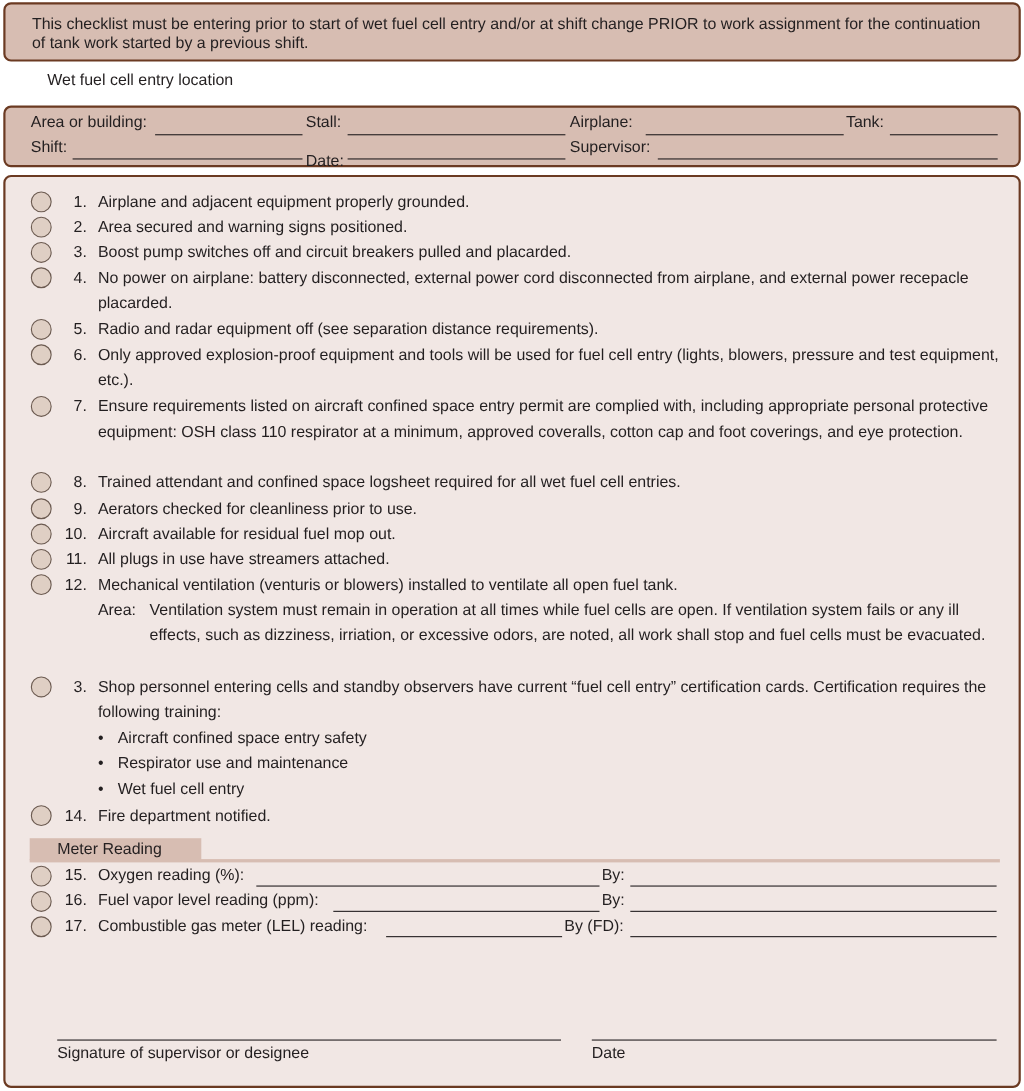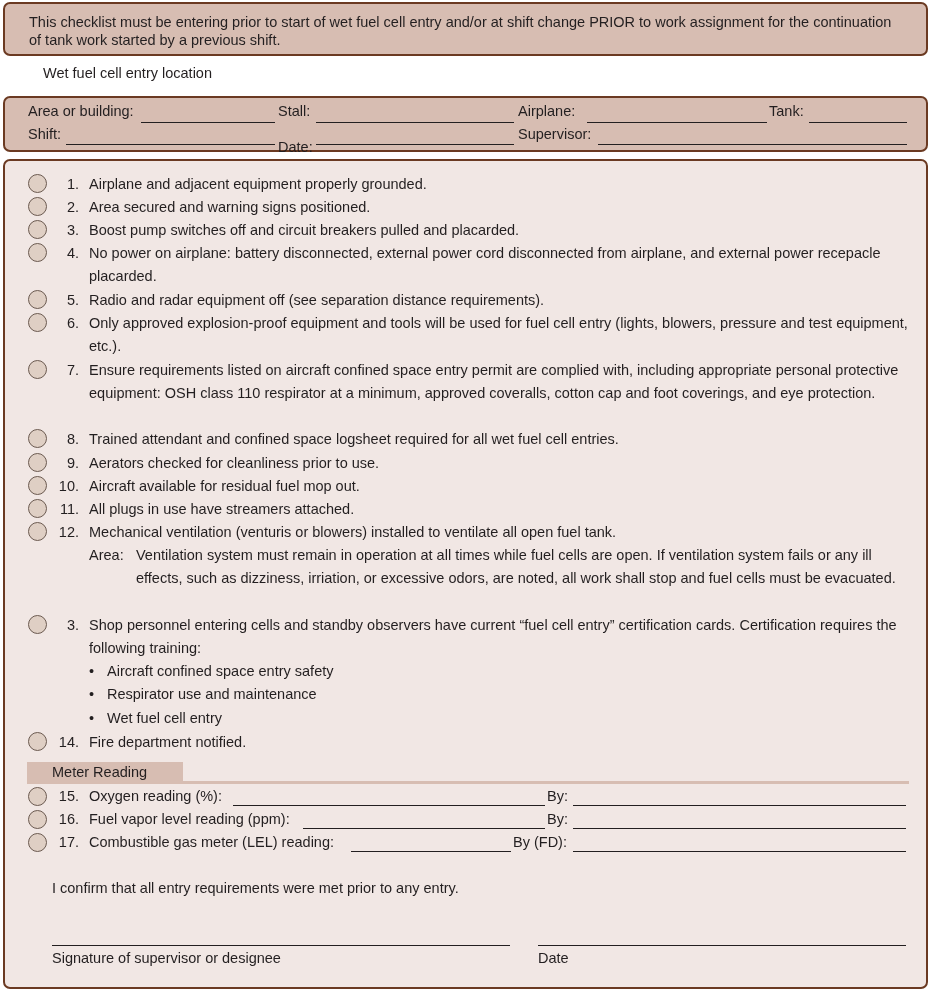--- a/index.html
+++ b/index.html
@@ -156,19 +156,18 @@
   </div>
   <div class="item" style="top:670px">
     <div class="circle" style="left:23px;top:2px"></div>
     <span class="num">17.</span>
     <span class="fl" style="left:84px">Combustible gas meter (LEL) reading:</span>
     <div class="line" style="left:346px;top:20px;width:160px"></div>
     <span class="fl" style="left:508px">By (FD):</span>
     <div class="line" style="left:568px;top:20px;width:333px"></div>
   </div>
 
-  <span class="fl" style="left:47px;top:719px">I confirm that all entry requirements were met prior to any entry.</span>
 
   <div class="line" style="left:47px;top:784px;width:458px"></div>
   <div class="line" style="left:533px;top:784px;width:368px"></div>
   <span class="fl" style="left:47px;top:789px">Signature of supervisor or designee</span>
   <span class="fl" style="left:533px;top:789px">Date</span>
 </div>
 
 </body></html>

